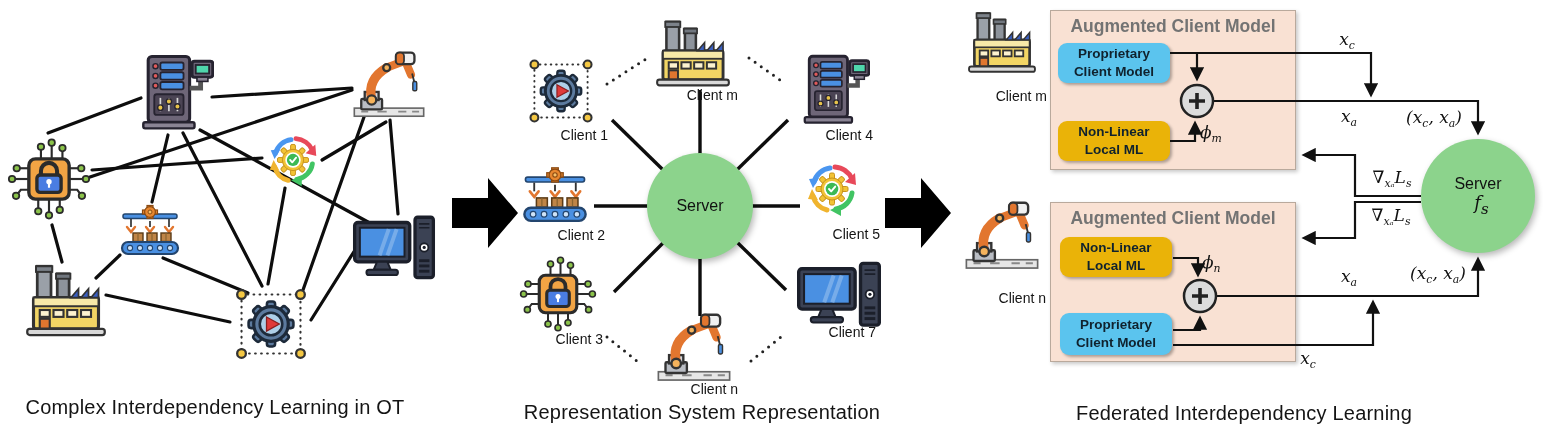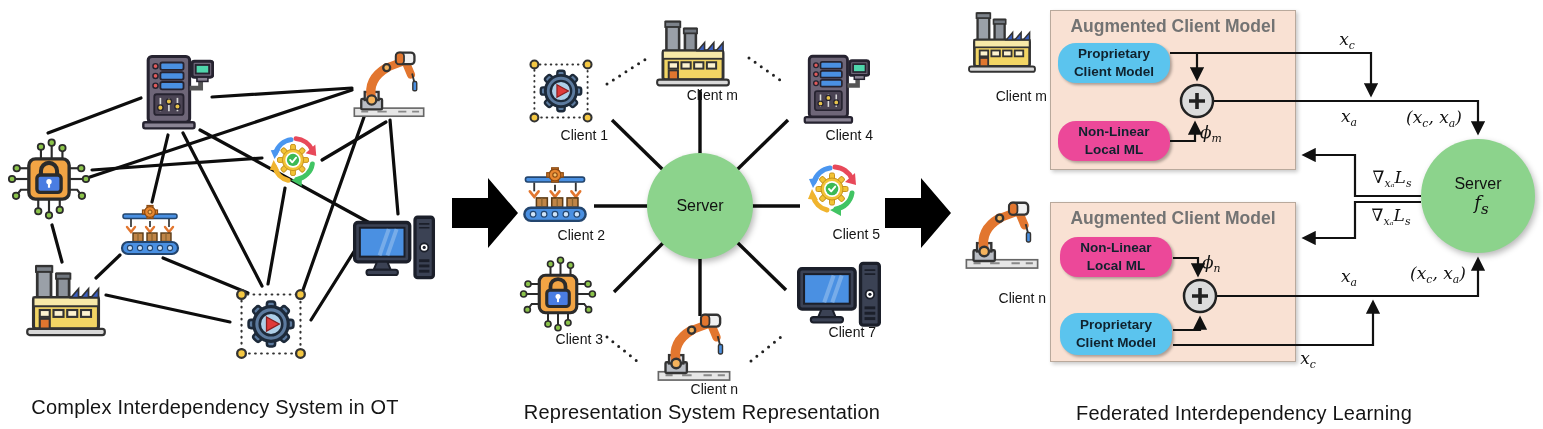--- a/index.html
+++ b/index.html
@@ -9,25 +9,25 @@
   svg.layer{position:absolute;left:0;top:0;pointer-events:none;}
   .caption{position:absolute;text-align:center;font-size:20px;font-weight:500;color:#141414;letter-spacing:.2px;}
   .nlabel{position:absolute;text-align:right;font-size:14px;font-weight:500;color:#141414;width:90px;}
   .server-circle{position:absolute;border-radius:50%;background:#8cd38c;
       display:flex;flex-direction:column;align-items:center;justify-content:center;
       box-shadow:2px 3px 6px rgba(0,0,0,.28);}
   .server-circle .sname{font-size:16px;font-weight:500;color:#111;}
   .augbox{position:absolute;background:#f9e1d3;border:1.5px solid #b9a99c;
       box-shadow:2px 2px 4px rgba(0,0,0,.22);box-sizing:border-box;}
   .augtitle{text-align:center;font-size:17.5px;font-weight:600;color:#737373;margin-top:5px;}
-  .modbox{position:absolute;width:112px;border-radius:18px;display:flex;flex-direction:column;
+  .modbox{position:absolute;width:112px;border-radius:9px;display:flex;flex-direction:column;
       align-items:center;justify-content:center;font-size:13.5px;font-weight:600;line-height:1.3;
       color:#10222e;box-shadow:2px 2px 3px rgba(0,0,0,.3);text-align:center;}
   .modbox.blue{background:#5bc4ee;}
-  .modbox.purple{background:#ec4899;}
+  .modbox.purple{background:#eab308;}
   .math{position:absolute;font-family:"DejaVu Serif","DejaVu Sans",serif;font-style:italic;
       font-size:17px;color:#111;text-align:center;}
   .math sub{font-size:64%;font-style:italic;}
   .fs-sym{font-family:"DejaVu Serif","DejaVu Sans",serif;font-style:italic;font-size:18px;margin-top:-1px;margin-left:7px;}
 </style>
 </head>
 <body>
 
 <div class="stage">
 
@@ -281,21 +281,21 @@
   <g>
         <use href="#i-factory" x="26" y="260" width="80" height="80"></use>
       </g>
   <g>
         <use href="#i-computer" x="352" y="212" width="84" height="84"></use>
       </g>
   <g>
         <use href="#i-gearplay" x="230" y="283" width="82" height="82"></use>
       </g>
 </svg>
-<div class="caption" style="left:0;top:396;width:430px;top:396px">Complex Interdependency System in OT</div>
+<div class="caption" style="left:0;top:396;width:430px;top:396px">Complex Interdependency Learning in OT</div>
 
 <svg class="abs" style="left:452px;top:178px" width="66" height="70">
       <use href="#i-flowarrow" width="66" height="70"></use>
     </svg>
 <svg class="abs" style="left:885px;top:178px" width="66" height="70">
       <use href="#i-flowarrow" width="66" height="70"></use>
     </svg>
 
 <svg class="layer" width="960" height="429">
   <g stroke="#0d0d0d" stroke-width="3.4">

